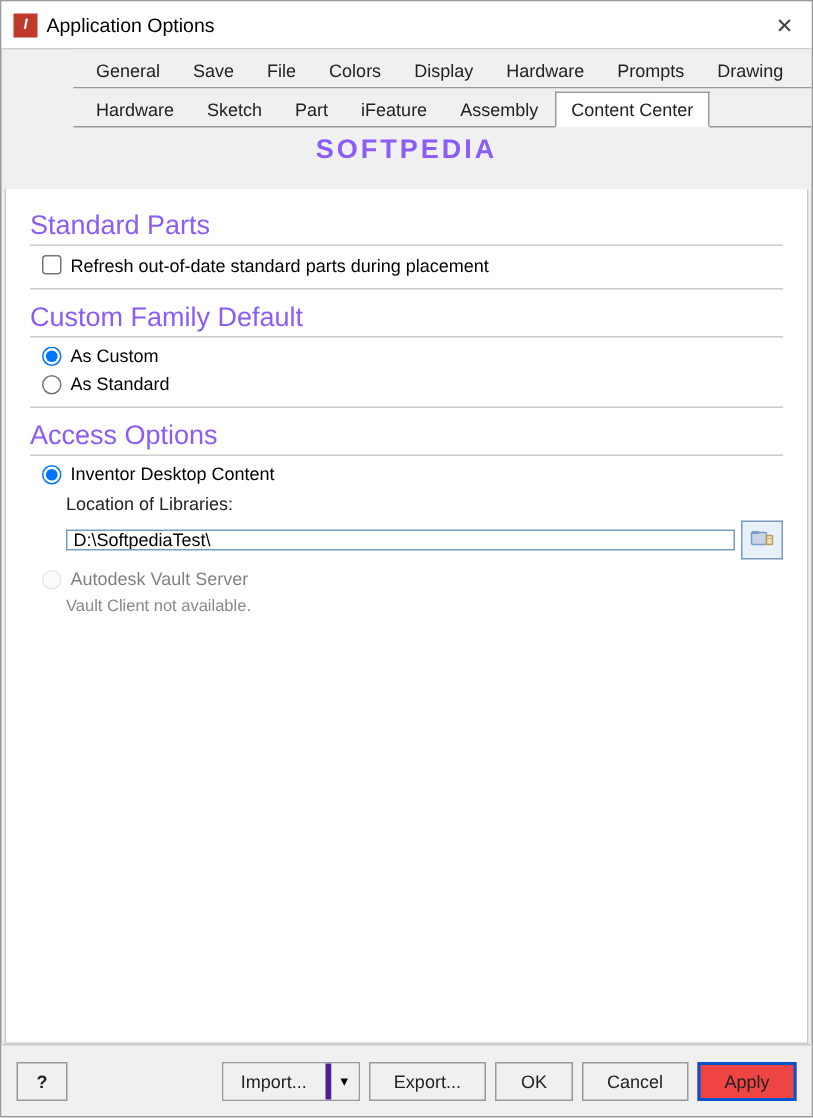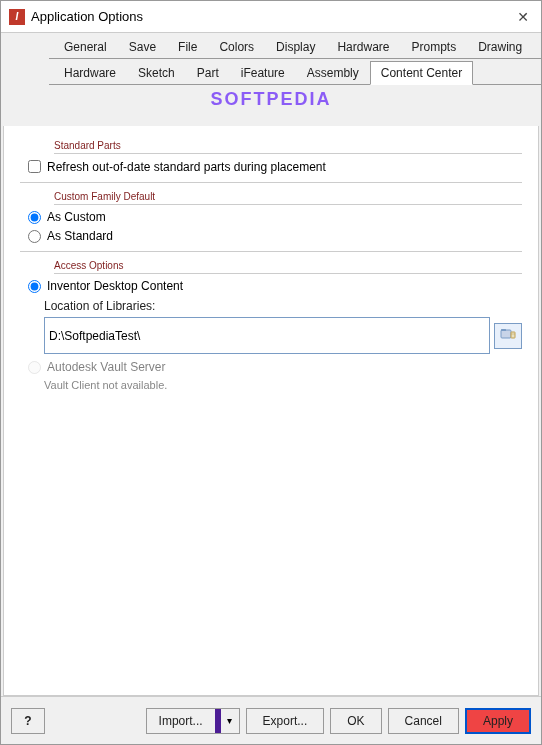--- a/index.html
+++ b/index.html
@@ -104,28 +104,27 @@
     .content {
       flex: 1;
       background: #fff;
       padding: 14px 16px;
       overflow-y: auto;
       border: 1px solid #ccc;
       border-top: none;
       margin: 0 2px;
     }
     .section-header {
-      color: #7f1d1d;
-      font-size: 10px;
+      color: #8b5cf6;
+      font-size: 18px;
       font-weight: normal;
       margin-top: 8px;
       margin-bottom: 4px;
       border-bottom: 1px solid #ccc;
       padding-bottom: 2px;
-      margin-left: 34px;
     }
     .section-header:first-child {
       margin-top: 0;
     }
     .checkbox-row {
       display: flex;
       align-items: flex-start;
       margin: 6px 0 6px 8px;
       gap: 6px;
     }
@@ -149,21 +148,21 @@
       color: #222;
     }
     .path-row {
       display: flex;
       align-items: center;
       margin: 0 0 6px 24px;
       gap: 4px;
     }
     .path-input {
       flex: 1;
-      height: 37px;
+      height: 14px;
       border: 1px solid #7a9cc5;
       padding: 2px 4px;
       font-size: 12px;
       background: #fff;
       outline: none;
     }
     .browse-btn {
       width: 28px;
       height: 26px;
       border: 1px solid #7a9cc5;
@@ -223,21 +222,21 @@
       height: 26px;
       border: 1px solid #999;
     }
     .btn-split-main {
       padding: 0 12px;
       background: #f0f0f0;
       cursor: pointer;
       font-size: 12px;
       color: #222;
       border: none;
-      border-right: 6px solid #4c1d95;
+      border-right: 4px solid #4c1d95;
       display: flex;
       align-items: center;
     }
     .btn-split-arrow {
       width: 18px;
       background: #f0f0f0;
       cursor: pointer;
       display: flex;
       align-items: center;
       justify-content: center;

